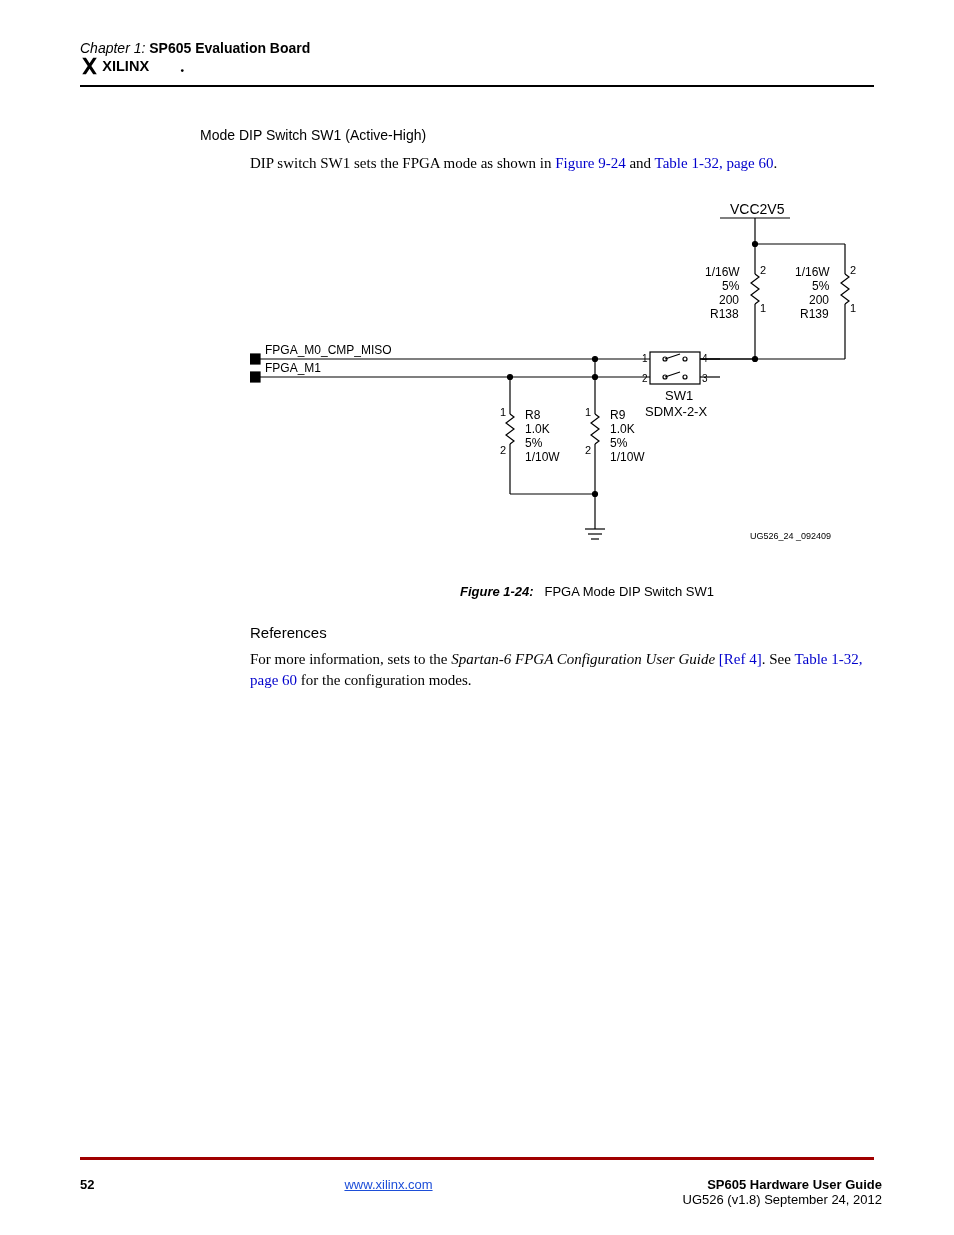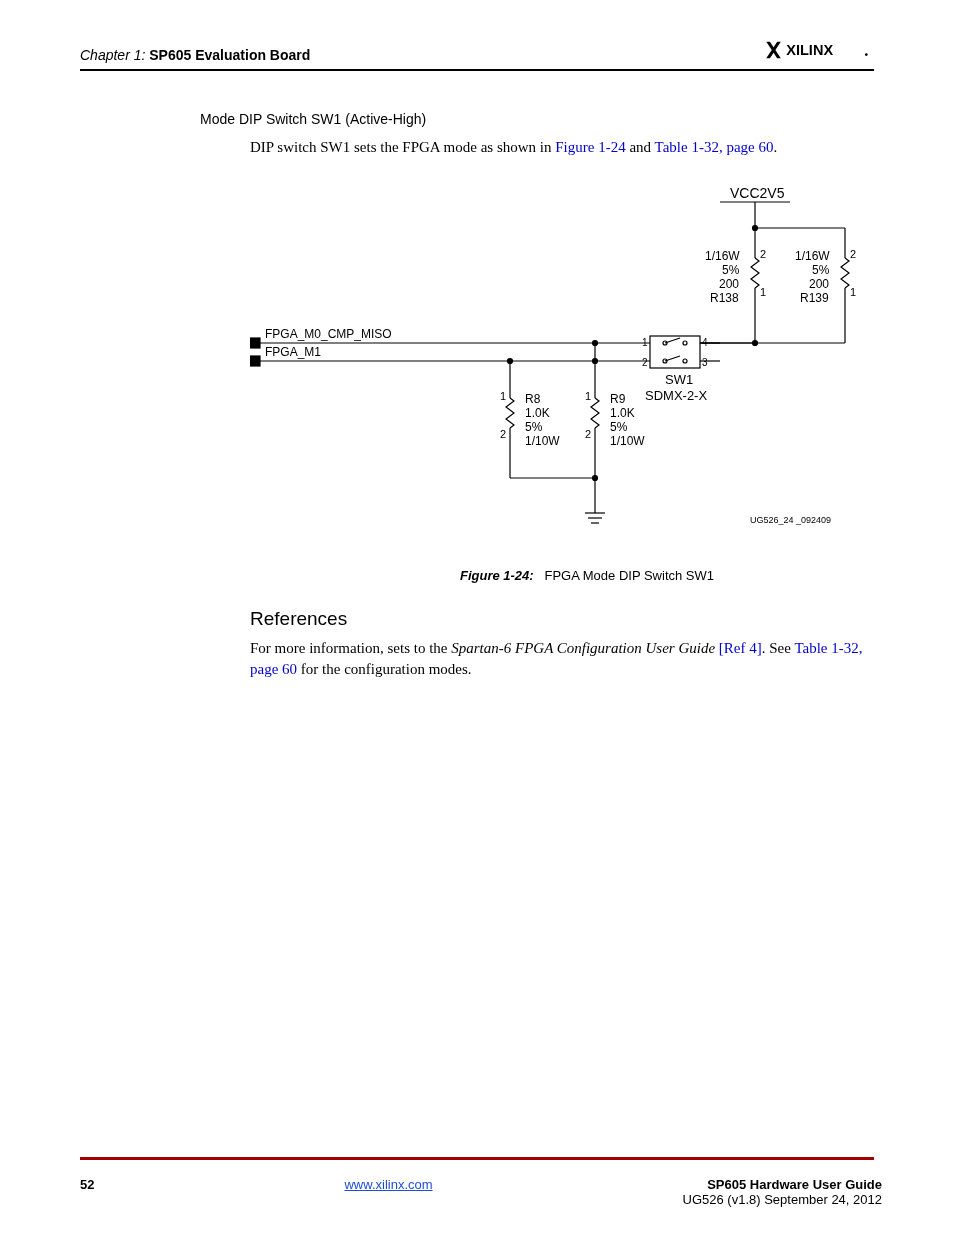--- a/index.html
+++ b/index.html
@@ -16,25 +16,26 @@
   }
   .page {
     padding: 40px 80px 40px 80px;
     box-sizing: border-box;
     height: 100%;
     position: relative;
   }
   .header {
     display: flex;
     justify-content: space-between;
-    align-items: flex-end;
+    align-items: flex-start;
     border-bottom: 2px solid #000;
     padding-bottom: 6px;
     margin-bottom: 40px;
     font-family: Arial, Helvetica, sans-serif;
+    flex-direction: column;
   }
   .header-left {
     font-style: italic;
     font-size: 14px;
   }
   .header-left .bold {
     font-style: normal;
     font-weight: bold;
   }
   .logo {
@@ -70,21 +71,21 @@
   .figure-caption .italic {
     font-style: italic;
     font-weight: bold;
     margin-top: 40px;
   }
   .figure-caption .bold {
     font-weight: normal;
   }
   .sub-heading {
     font-family: Arial, Helvetica, sans-serif;
-    font-size: 19px;
+    font-size: 15px;
     margin-left: 170px;
     margin-top: 25px;
     margin-bottom: 8px;
   }
   .footer-rule {
     position: absolute;
     left: 80px;
     right: 80px;
     bottom: 75px;
     border-top: 3px solid #a00000;
@@ -134,21 +135,21 @@
           <text x="24" y="17" font-size="16" font-weight="bold" font-family="Arial">XILINX</text>
           <circle cx="112" cy="16" r="1.5"></circle>
         </g>
       </svg>
     </div>
   </div>
 
   <div class="section-heading">Mode DIP Switch SW1 (Active-High)</div>
 
   <div class="body-indent">
-    <span>DIP switch SW1 sets the FPGA mode as shown in </span><span class="link">Figure 1-24</span><span> and </span><span class="link">Table 1-32, page 60</span><span>.</span>
+    <span>DIP switch SW1 sets the FPGA mode as shown in </span><span class="link">Figure 9-24</span><span> and </span><span class="link">Table 1-32, page 60</span><span>.</span>
   </div>
 
   <div class="figure-container">
     <svg width="620" height="380" viewBox="0 0 620 380">
       <g stroke="#000" stroke-width="1.2" fill="none">
 
         <text x="480" y="20" stroke="none" fill="#000" font-size="14">VCC2V5</text>
         <line x1="470" y1="24" x2="540" y2="24"></line>
         <line x1="505" y1="24" x2="505" y2="50"></line>
         <line x1="505" y1="50" x2="595" y2="50"></line>

